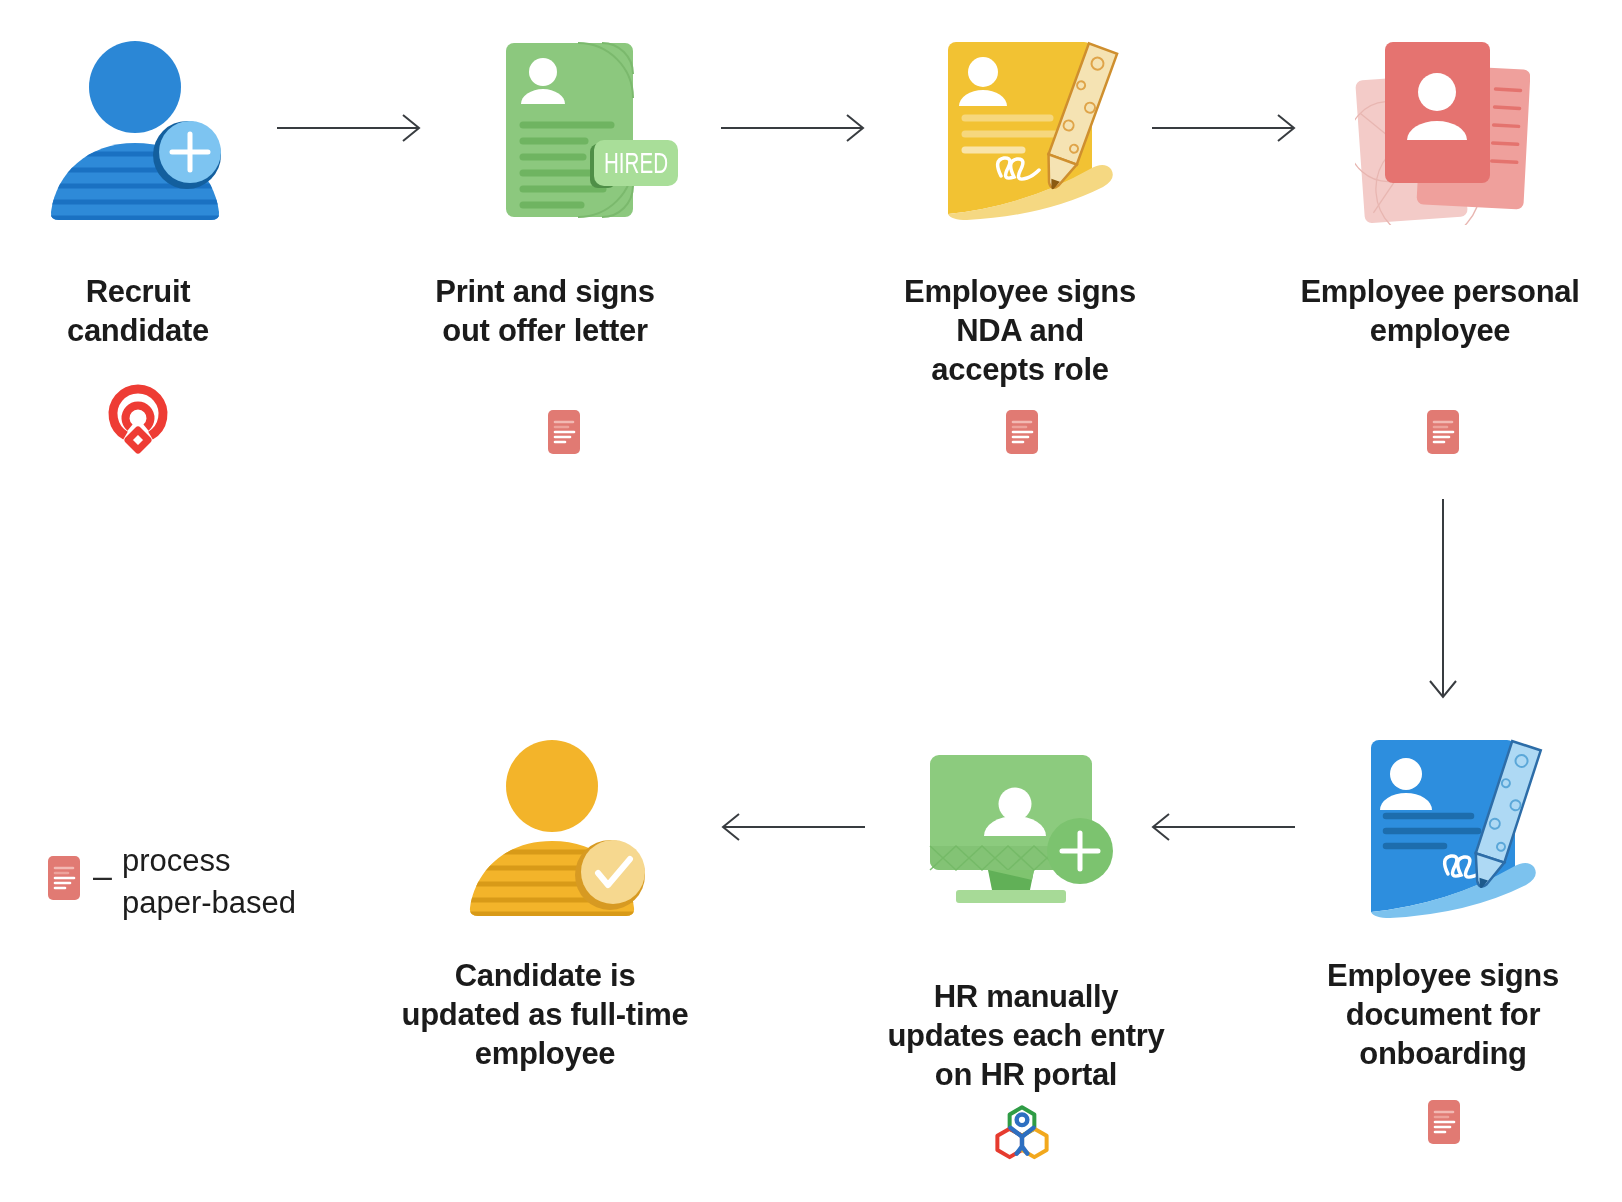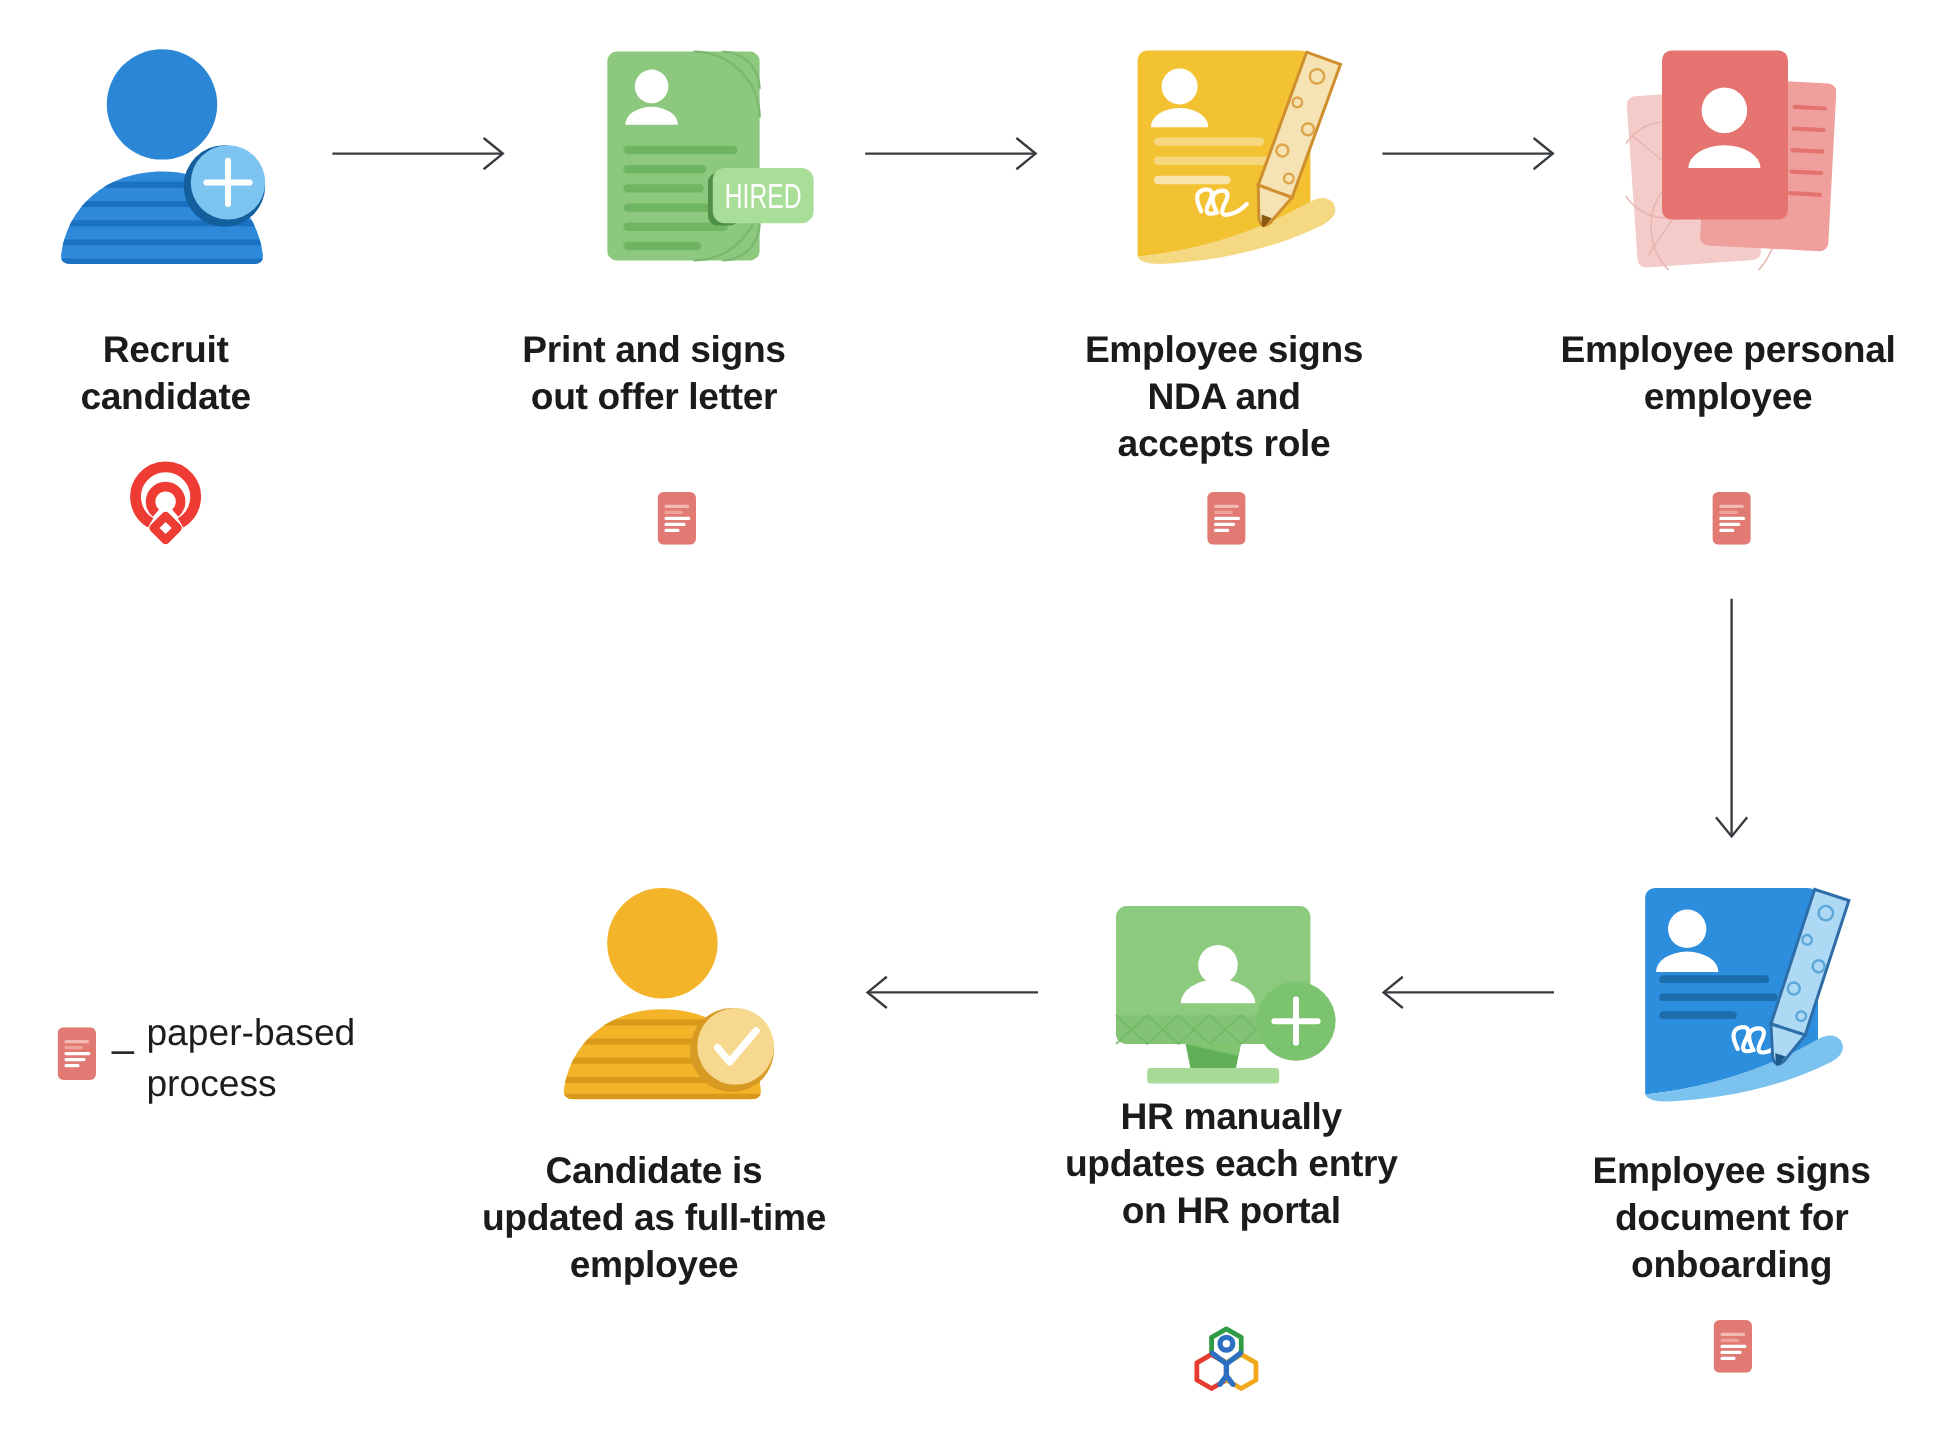--- a/index.html
+++ b/index.html
@@ -209,21 +209,21 @@
     <path d="M2 96 h162 v15 a9 9 0 0 1 -9 9 h-144 a9 9 0 0 1 -9 -9 Z" fill="#83c375"></path>
     <path d="M2 120 L28 96 L54 120 L80 96 L106 120 L132 96 L158 120 M2 96 L28 120 L54 96 L80 120 L106 96 L132 120 L158 96" stroke="#73b966" stroke-width="1.5" fill="none" opacity="0.9"></path>
     <path d="M60 120 h46 l-4 20 h-38 Z" fill="#61b057"></path>
     <path d="M60 120 h46 l-2 10 Z" fill="#7fc46f"></path>
     <rect x="28" y="140" width="110" height="13" rx="3" fill="#a7da97"></rect>
     <circle cx="87" cy="54" r="16.5" fill="#fff"></circle>
     <path d="M56 86 a31 20 0 0 1 62 0 Z" fill="#fff"></path>
     <circle cx="152" cy="101" r="33" fill="#7cc36f"></circle>
     <path d="M152 83 v36 M134 101 h36" stroke="#fff" stroke-width="5" stroke-linecap="round" fill="none"></path>
   </svg>
-  <div class="lbl" style="left:836px;top:911px;width:380px">
+  <div class="lbl" style="left:836px;top:977px;width:380px">
     <div>HR manually</div>
     <div>updates each entry</div>
     <div>on HR portal</div>
   </div>
   <svg class="abs" style="left:990px;top:1100px" width="64" height="68" viewBox="0 0 72 76">
     <g fill="none" stroke-width="4.5" stroke-linejoin="round">
       <polygon points="36,8 49.9,16 49.9,32 36,40 22.1,32 22.1,16" stroke="#2f9c45"></polygon>
       <polygon points="22.1,32 35.9,40 35.9,56 22.1,64 8.3,56 8.3,40" stroke="#e63b2f"></polygon>
       <polygon points="49.9,32 63.7,40 63.7,56 49.9,64 36.1,56 36.1,40" stroke="#f2a81d"></polygon>
     </g>
@@ -301,17 +301,17 @@
     <g stroke-width="2.6" stroke-linecap="round">
       <line x1="7" y1="12" x2="25" y2="12" stroke="#f2b9b3"></line>
         <line x1="7" y1="17" x2="20" y2="17" stroke="#eda39c"></line>
       <line x1="7" y1="22" x2="26" y2="22" stroke="#fff"></line>
         <line x1="7" y1="27" x2="22" y2="27" stroke="#fff"></line>
       <line x1="7" y1="32" x2="17" y2="32" stroke="#fff"></line>
     </g>
   </svg>
   <div class="legend-dash" style="left:93px;top:856px">–</div>
   <div class="legend-text" style="left:122px;top:840px;width:240px">
+    <div>process</div>
     <div>paper-based</div>
-    <div>process</div>
   </div>
 
 </div>
 
 </body></html>

